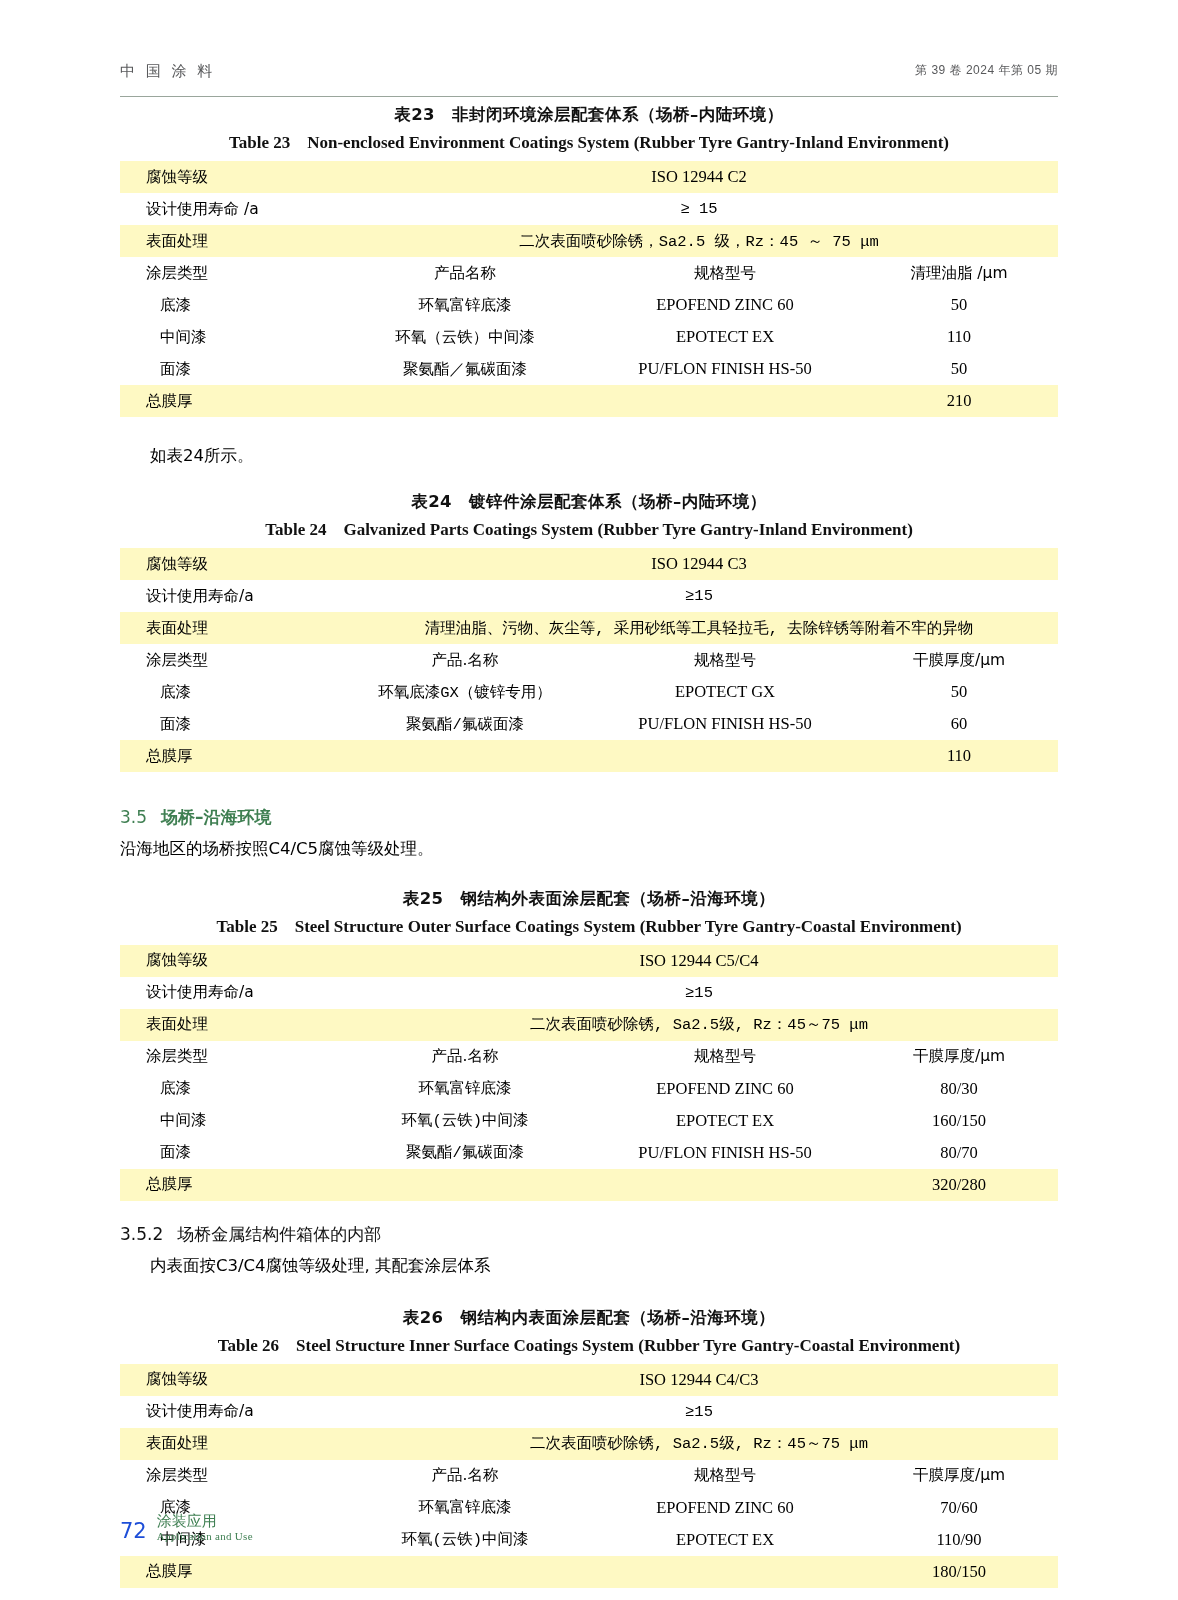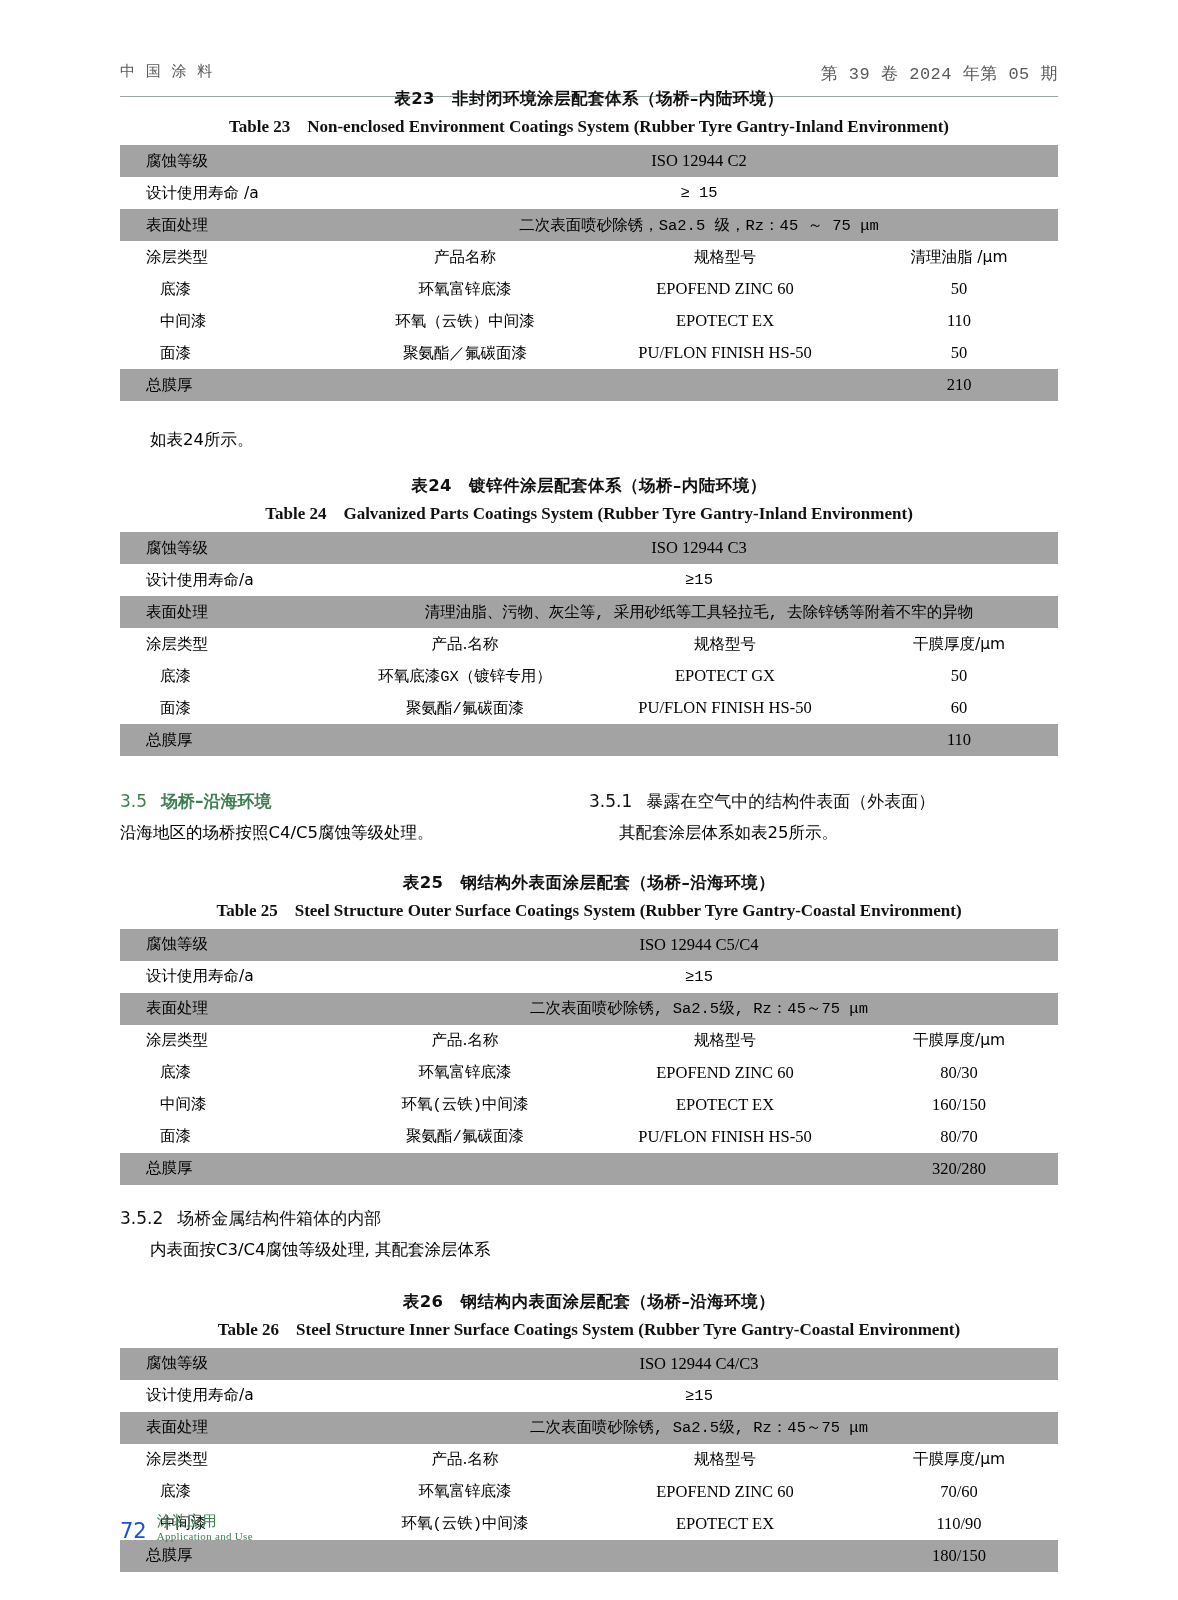--- a/index.html
+++ b/index.html
@@ -33,29 +33,29 @@
     align-items: flex-start;
     justify-content: space-between;
   }
   .header-left {
     font-family: "DejaVu Sans", sans-serif;
     font-size: 15px;
     letter-spacing: 3px;
     color: #58595b;
   }
   .header-right {
-    font-family: Liberation Mono, monospace;
-    font-size: 17px;
+    font-family: Liberation Sans, sans-serif;
+    font-size: 12px;
     color: #58595b;
     letter-spacing: 0.5px;
   }
   
   .content {
     position: absolute;
-    top: 88px;
+    top: 104px;
     left: 120px;
     width: 938px;
   }
   .tbl-title-cn {
     text-align: center;
     font-family: "DejaVu Sans", sans-serif;
     font-size: 16.5px;
     font-weight: bold;
     color: #111;
     margin: 0 0 5px 0;
@@ -74,21 +74,21 @@
     border-collapse: collapse;
     font-size: 16px;
     table-layout: fixed;
   }
   table.coat td {
     padding: 5px 0 5px 0;
     vertical-align: middle;
     height: 22px;
   }
   .row-shade td {
-    background: #a3a3a3;
+    background: #fef9c3;
   }
   .row-plain td {
     background: #ffffff;
   }
   .cell-label {
     padding-left: 26px !important;
     font-family: "DejaVu Sans", sans-serif;
     font-size: 15.5px;
   }
   .cell-label-indent {
@@ -314,27 +314,20 @@
     <div style="height:34px"></div>
 
     <div class="two-col">
       <div class="col">
         <div class="sec-head">
           <span class="sec-num">3.5</span>
           <span class="sec-title">场桥–沿海环境</span>
         </div>
         <div class="sec-body">沿海地区的场桥按照C4/C5腐蚀等级处理。</div>
       </div>
-      <div class="col">
-        <div class="sec-head">
-          <span class="sec-num-dark">3.5.1</span>
-          <span class="sec-title-dark">暴露在空气中的结构件表面（外表面）</span>
-        </div>
-        <div class="sec-body indent-1">其配套涂层体系如表25所示。</div>
-      </div>
     </div>
 
     <div style="height:26px"></div>
 
     <div class="tbl-title-cn">表25　钢结构外表面涂层配套（场桥–沿海环境）</div>
     <div class="tbl-title-en">Table 25　Steel Structure Outer Surface Coatings System (Rubber Tyre Gantry-Coastal Environment)</div>
     <table class="coat">
       <colgroup>
         <col style="width:220px">
           <col style="width:250px">

